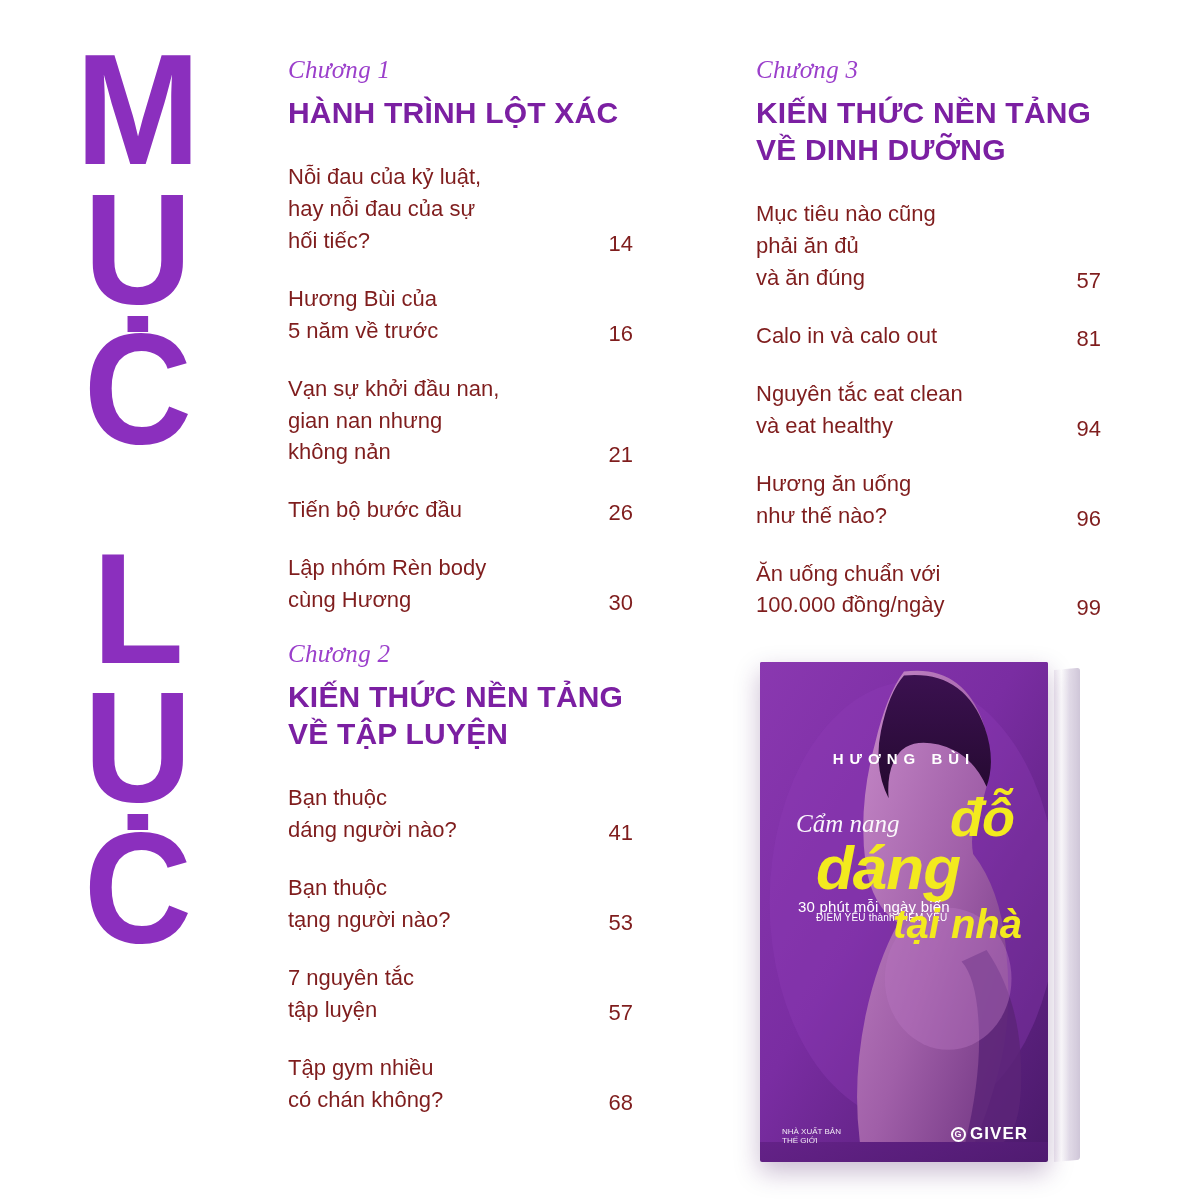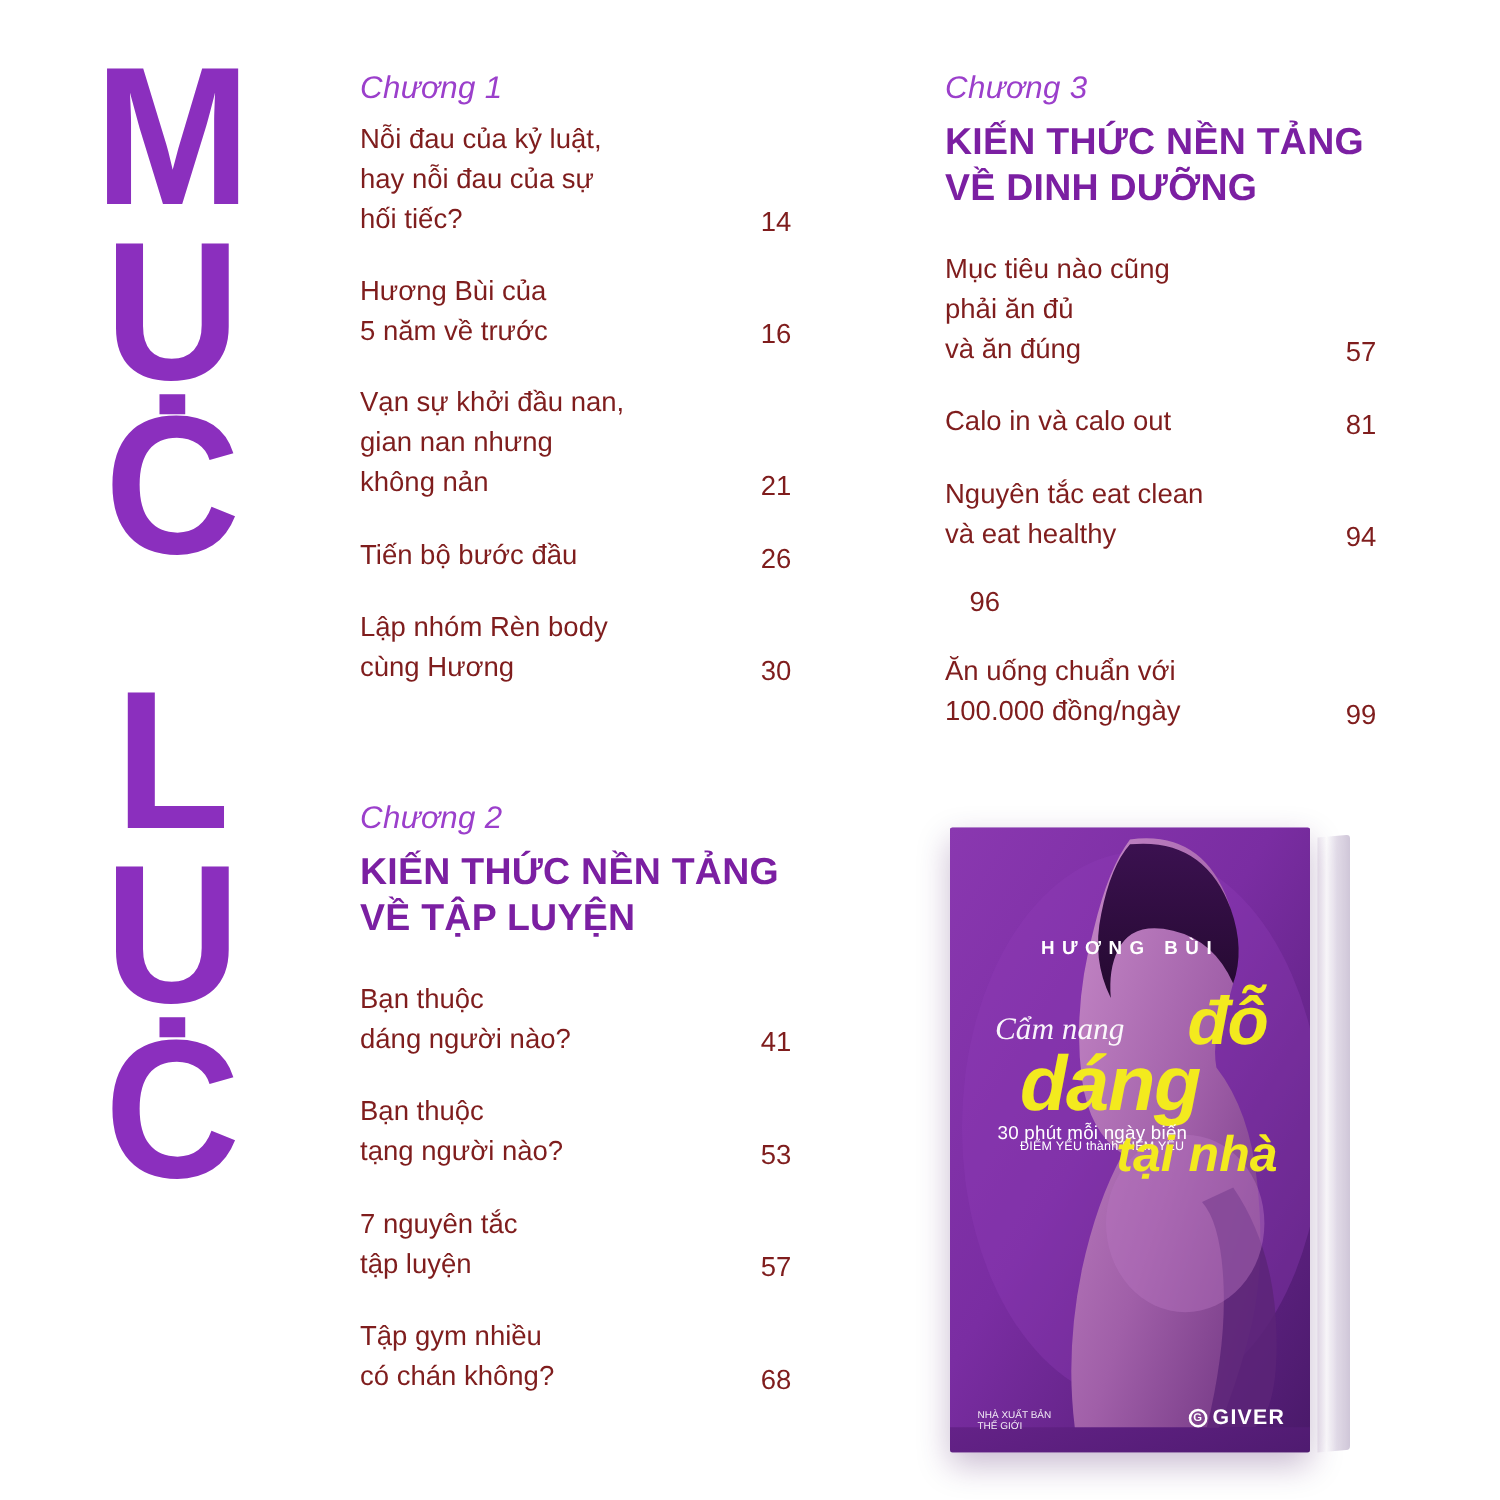--- a/index.html
+++ b/index.html
@@ -47,21 +47,21 @@
   
   .col {
     position: absolute;
     width: 345px;
   }
   .col-left  { left: 288px; top: 56px; }
   .col-right { left: 756px; top: 56px; }
   .col-left-2 { left: 288px; top: 640px; }
 
   .chapter-label {
-    font-family: Liberation Sans, sans-serif;
+    font-family: Liberation Serif, serif;
     font-style: italic;
     font-size: 25px;
     color: #9B3FCB;
     letter-spacing: 0.3px;
     margin-bottom: 10px;
   }
 
   .chapter-title {
     font-size: 30px;
     font-weight: 800;
@@ -238,20 +238,21 @@
     <span class="vt-line">Ụ</span>
     <span class="vt-line">C</span>
     <div class="vt-gap"></div>
     <span class="vt-line">L</span>
     <span class="vt-line">Ụ</span>
     <span class="vt-line">C</span>
   </div>
 
   <div class="col col-left">
     <div class="chapter-label">Chương 1</div>
+    <div class="chapter-title">HÀNH TRÌNH LỘT XÁC</div>
     <div class="toc-list">
       <div class="toc-item">
         <div class="toc-text">Nỗi đau của kỷ luật,<br>hay nỗi đau của sự<br>hối tiếc?</div>
         <div class="toc-page">14</div>
       </div>
       <div class="toc-item">
         <div class="toc-text">Hương Bùi của<br>5 năm về trước</div>
         <div class="toc-page">16</div>
       </div>
       <div class="toc-item">
@@ -302,20 +303,21 @@
       </div>
       <div class="toc-item">
         <div class="toc-text">Calo in và calo out</div>
         <div class="toc-page">81</div>
       </div>
       <div class="toc-item">
         <div class="toc-text">Nguyên tắc eat clean<br>và eat healthy</div>
         <div class="toc-page">94</div>
       </div>
       <div class="toc-item">
+        <div class="toc-text">Hương ăn uống<br>như thế nào?</div>
         <div class="toc-page">96</div>
       </div>
       <div class="toc-item">
         <div class="toc-text">Ăn uống chuẩn với<br>100.000 đồng/ngày</div>
         <div class="toc-page">99</div>
       </div>
     </div>
   </div>
 
   <div class="book-wrap">

